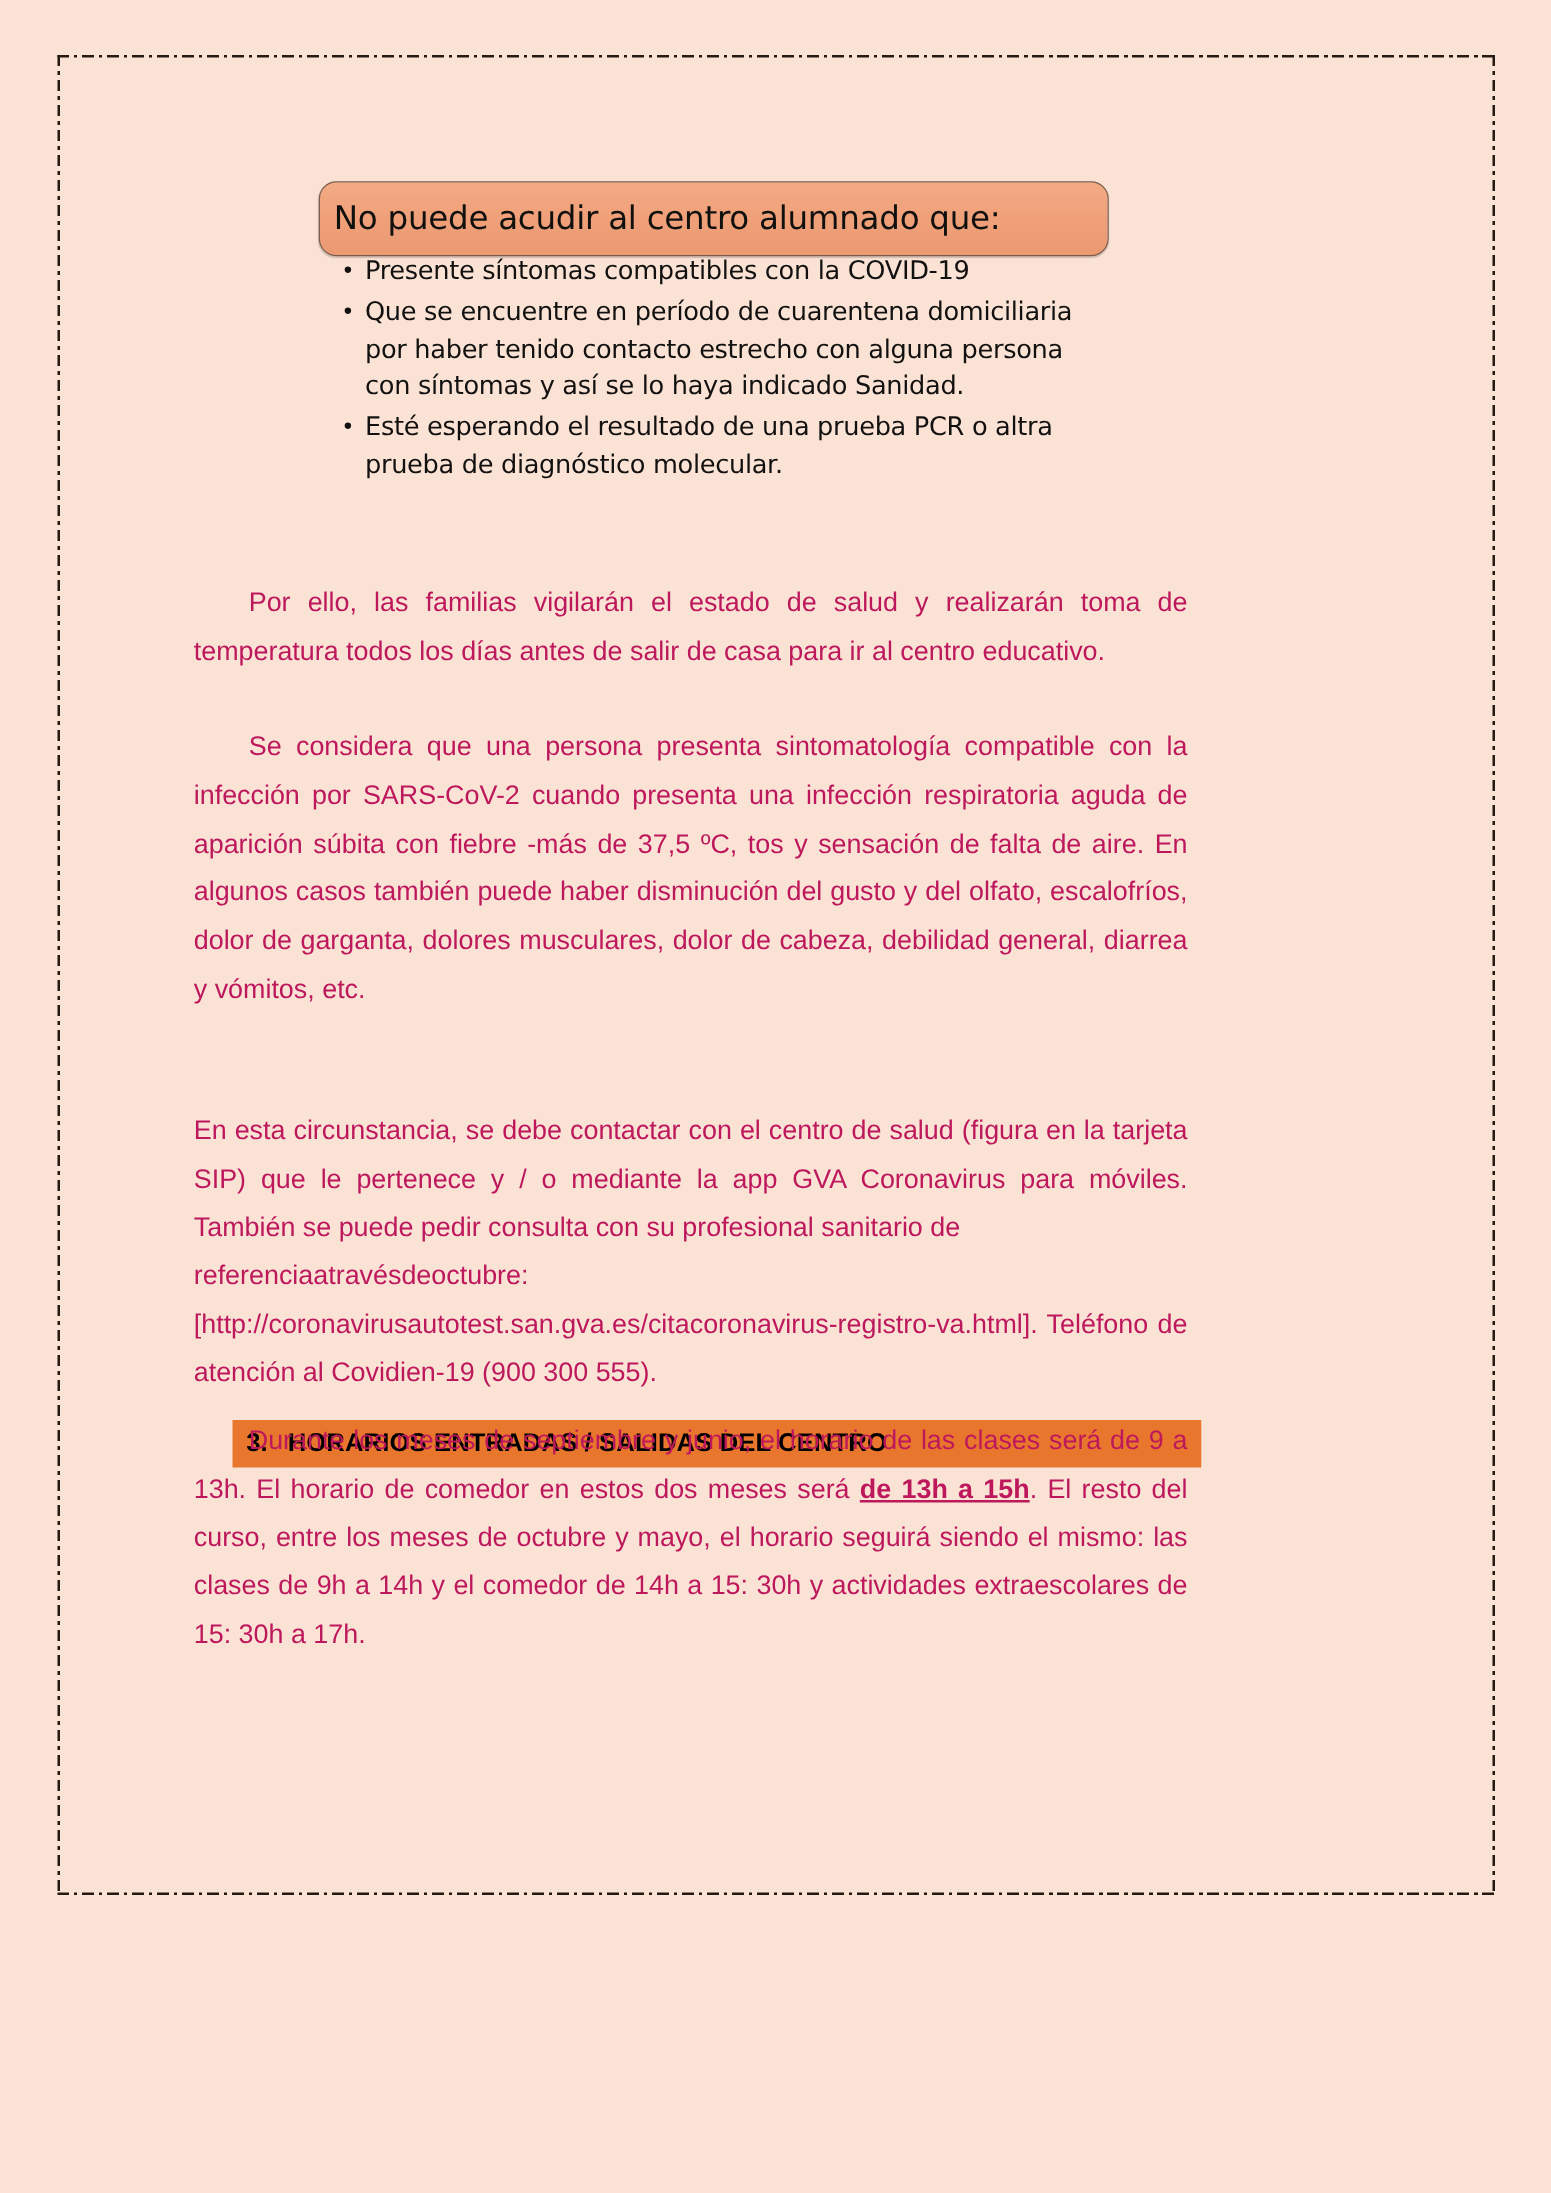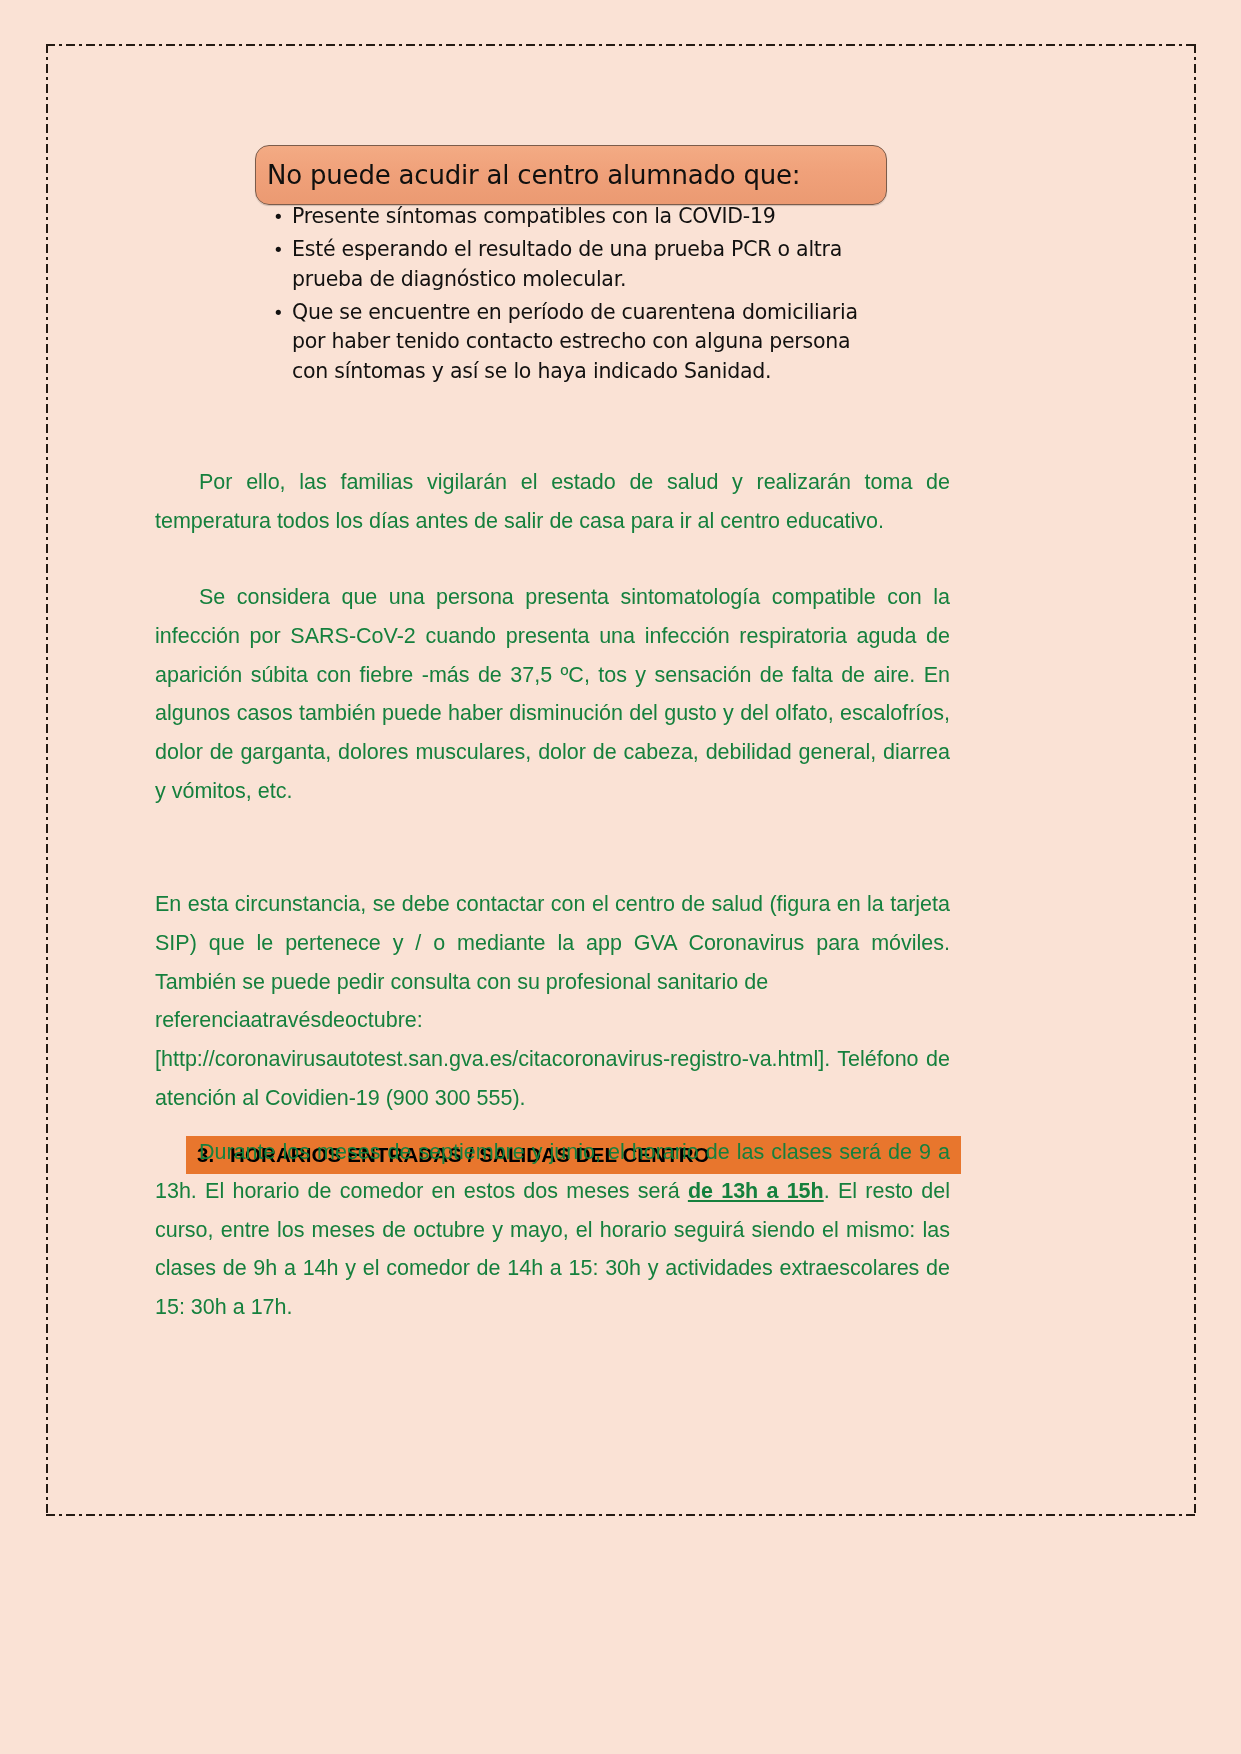--- a/index.html
+++ b/index.html
@@ -106,21 +106,21 @@
   .bullets li .l2 { display: block; }
 
   
   .body-text {
     position: absolute;
     left: 155px;
     width: 795px;
     font-family: "Liberation Sans", sans-serif;
     font-size: 21.5px;
     line-height: 38.8px;
-    color: #15803d;
+    color: #be185d;
     text-align: justify;
     text-justify: inter-word;
   }
   .body-text .indent { display: inline-block; width: 44px; }
 
   #p1 { top: 463px; }
   #p2 { top: 578px; }
   #p3 { top: 872px; margin-top: 13px; }
   #p4 { top: 1133px; }
 
@@ -175,27 +175,27 @@
     <div class="callout">
       <span class="callout-text">No puede acudir al centro alumnado que:</span>
     </div>
   </div>
 
   <ul class="bullets">
     <li>
       <span>Presente síntomas compatibles con la COVID-19</span>
     </li>
     <li>
-      <span>Esté esperando el resultado de una prueba PCR o altra</span>
-      <span class="l2">prueba de diagnóstico molecular.</span>
-    </li>
-    <li>
       <span>Que se encuentre en período de cuarentena domiciliaria</span>
       <span class="l2">por haber tenido contacto estrecho con alguna persona</span>
       <span class="l2">con síntomas y así se lo haya indicado Sanidad.</span>
+    </li>
+    <li>
+      <span>Esté esperando el resultado de una prueba PCR o altra</span>
+      <span class="l2">prueba de diagnóstico molecular.</span>
     </li>
   </ul>
 
   <div class="body-text" id="p1">
     <span class="indent"></span><span>Por ello, las familias vigilarán el estado de salud y realizarán toma de temperatura todos los días antes de salir de casa para ir al centro educativo.</span>
   </div>
 
   <div class="body-text" id="p2">
     <span class="indent"></span><span>Se considera que una persona presenta sintomatología compatible con la infección por SARS-CoV-2 cuando presenta una infección respiratoria aguda de aparición súbita con fiebre -más de 37,5 ºC, tos y sensación de falta de aire. En algunos casos también puede haber disminución del gusto y del olfato, escalofríos, dolor de garganta, dolores musculares, dolor de cabeza, debilidad general, diarrea y vómitos, etc.</span>
   </div>

